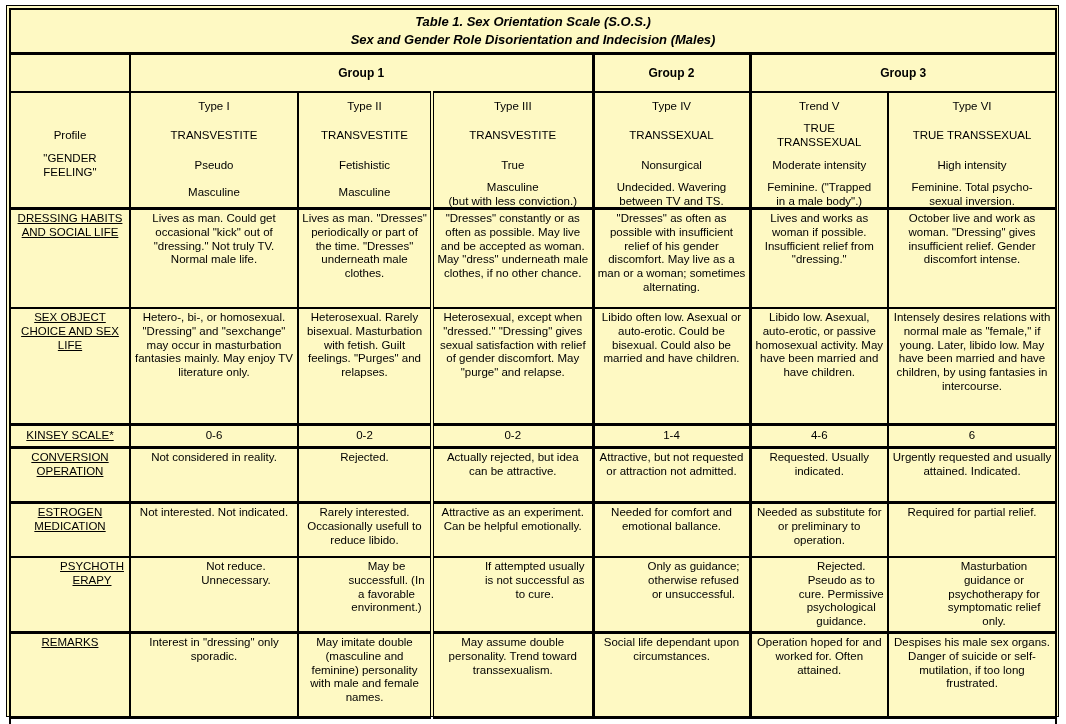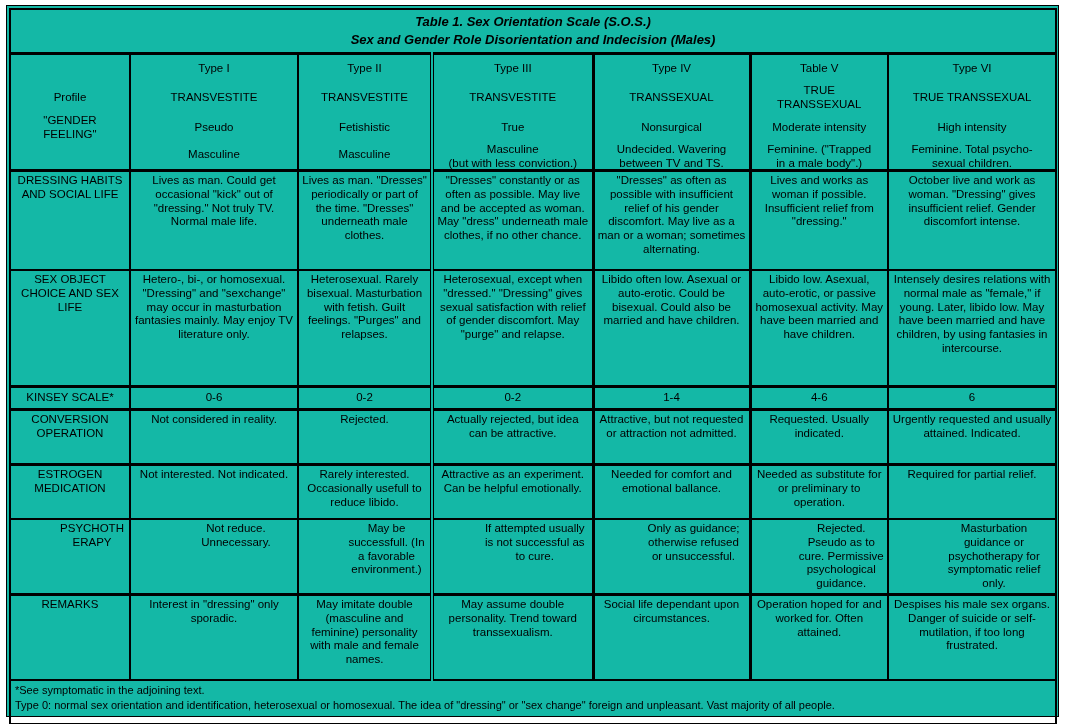--- a/index.html
+++ b/index.html
@@ -2,40 +2,40 @@
 <html><head>
 <meta charset="utf-8">
 <style>
   html, body { margin:0; padding:0; background:#ffffff; }
   body {
     width:1066px; height:724px; position:relative;
     font-family:"Liberation Sans", sans-serif; color:#000;
   }
   .frame {
     position:absolute; left:6px; top:5px; width:1053px; height:712px;
-    border:1px solid #000; padding:2px; box-sizing:border-box; background:#14b8a6;
+    border:1px solid #000; padding:2px; box-sizing:border-box; background:#fef9c3;
   }
   table.sos { border-collapse:collapse; table-layout:fixed; width:100%; }
   td {
     border:2px solid #000; padding:2px 3px; vertical-align:top;
     text-align:center; font-size:11.5px; line-height:1.2; overflow:hidden;
     word-wrap:break-word;
   }
   .title-cell {
     height:38px; vertical-align:middle; font-weight:bold; font-style:italic;
     font-size:13px; border-bottom:3px solid #000; line-height:1.4;
   }
   .group-cell { height:32px; vertical-align:middle; font-weight:bold; font-size:12px; }
   .type-row td { height:114px; padding:0 11px; }
   .type-grid { display:grid; grid-template-rows:28px 30px 30px 1fr; align-items:center; height:112px; }
   .type-grid > div { width:100%; white-space:pre-line; }
   .hb3 td { border-bottom:3px solid #000; }
   .v-dbl  { border-left:4px double #000 !important; }
   .v-thk  { border-left:3px solid #000 !important; }
-  .label-cell { white-space:pre-line; }
+  .label-cell { white-space:pre-line;text-decoration:underline; }
   .row-dressing td { height:93px; }
   .row-sexobj td { height:110px; }
   .row-kinsey td { height:20px; vertical-align:middle; padding-top:0; padding-bottom:0; }
   .row-conversion td { height:48px; }
   .row-estrogen td { height:48px; }
   .row-psycho td { height:51px;padding-left:47px; }
   .row-remarks td { height:79px; }
   .foot-cell { text-align:left; font-size:11px; line-height:1.4; padding:2px 4px; height:38px; }
 </style>
 </head>
@@ -54,20 +54,26 @@
     </colgroup>
 
     <tbody>
         <tr>
       <td colspan="7" class="title-cell">
         <div>Table 1. Sex Orientation Scale (S.O.S.)</div>
         <div>Sex and Gender Role Disorientation and Indecision (Males)</div>
       </td>
     </tr>
 
+    <tr>
+      <td class="group-cell"></td>
+      <td colspan="3" class="group-cell">Group 1</td>
+      <td class="group-cell v-thk">Group 2</td>
+      <td colspan="2" class="group-cell v-thk">Group 3</td>
+    </tr>
 
     <tr class="type-row hb3">
       <td>
         <div class="type-grid">
           <div></div>
           <div>Profile</div>
           <div>"GENDER FEELING"</div>
           <div></div>
         </div>
       </td>
@@ -99,32 +105,32 @@
       <td class="v-thk">
         <div class="type-grid">
           <div>Type IV</div>
           <div>TRANSSEXUAL</div>
           <div>Nonsurgical</div>
           <div>Undecided. Wavering between TV and TS.</div>
         </div>
       </td>
       <td class="v-thk">
         <div class="type-grid">
-          <div>Table V</div>
+          <div>Trend V</div>
           <div>TRUE TRANSSEXUAL</div>
           <div>Moderate intensity</div>
           <div>Feminine. ("Trapped in a male body".)</div>
         </div>
       </td>
       <td>
         <div class="type-grid">
           <div>Type VI</div>
           <div>TRUE TRANSSEXUAL</div>
           <div>High intensity</div>
-          <div>Feminine. Total psycho-sexual children.</div>
+          <div>Feminine. Total psycho-sexual inversion.</div>
         </div>
       </td>
     </tr>
 
     <tr class="row-dressing">
       <td class="label-cell">DRESSING HABITS
 AND SOCIAL LIFE</td>
       <td>Lives as man. Could get occasional "kick" out of "dressing." Not truly TV. Normal male life.</td>
       <td>Lives as man. "Dresses" periodically or part of the time. "Dresses" underneath male clothes.</td>
       <td class="v-dbl">"Dresses" constantly or as often as possible. May live and be accepted as woman. May "dress" underneath male clothes, if no other chance.</td>

